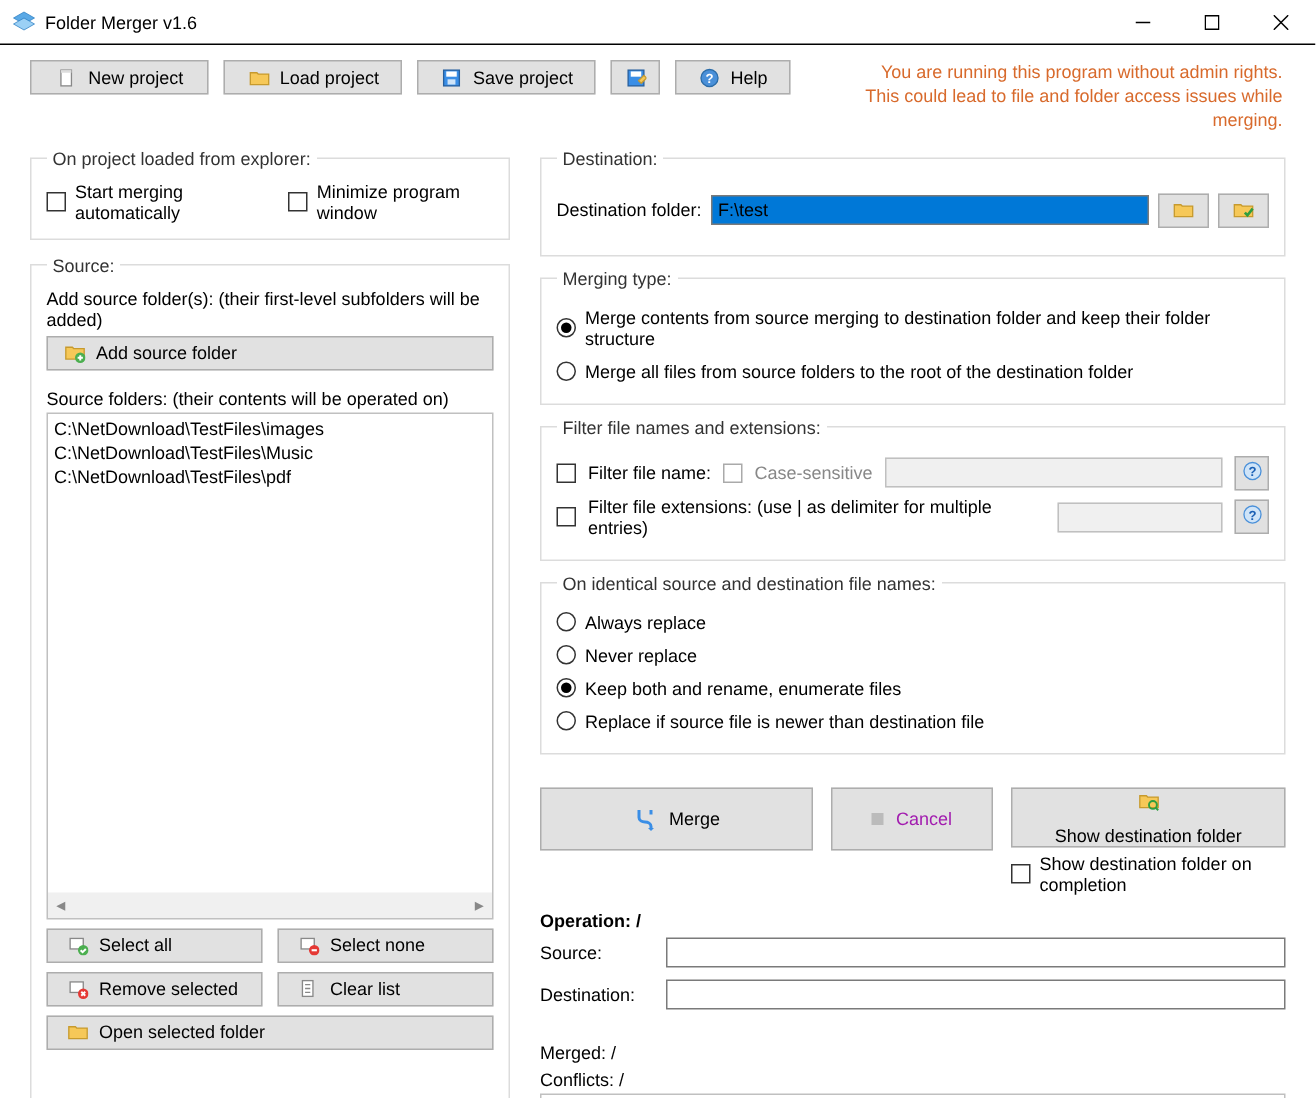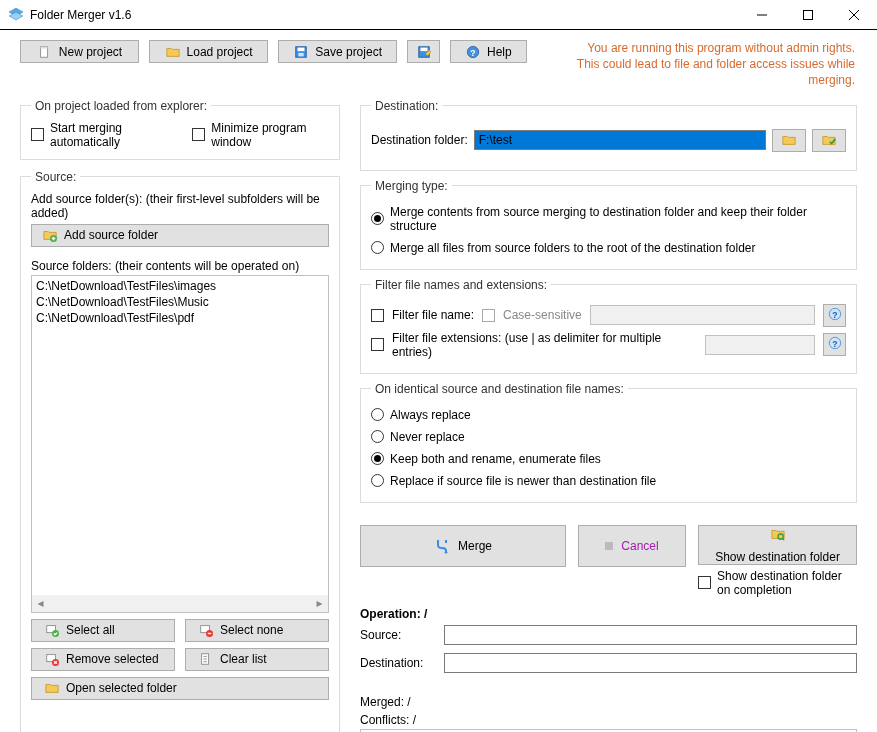--- a/index.html
+++ b/index.html
@@ -157,21 +157,21 @@
   font-weight: bold;
 }
 .big-btn-row { display: flex; gap: 12px; margin: 14px 0 6px 0; }
 .big-btn {
   height: 42px;
   background: #e1e1e1;
   border: 1px solid #adadad;
   display: inline-flex; align-items: center; justify-content: center;
   gap: 8px;
 }
-.big-btn.merge { width: 206px; }
+.big-btn.merge { width: 182px; }
 .big-btn.cancel { width: 108px; color: #a21caf; }
 .big-btn.cancel .sq { width: 8px; height: 8px; background: #bbb; }
 .big-btn.show { flex: 1; }
 .status-line { display: flex; align-items: center; gap: 6px; margin: 4px 0; }
 .status-line label { width: 78px; }
 .status-line input { flex: 1; }
 .log-box {
   border: 1px solid #c0c0c0;
   height: 64px;
   background: #fff;

